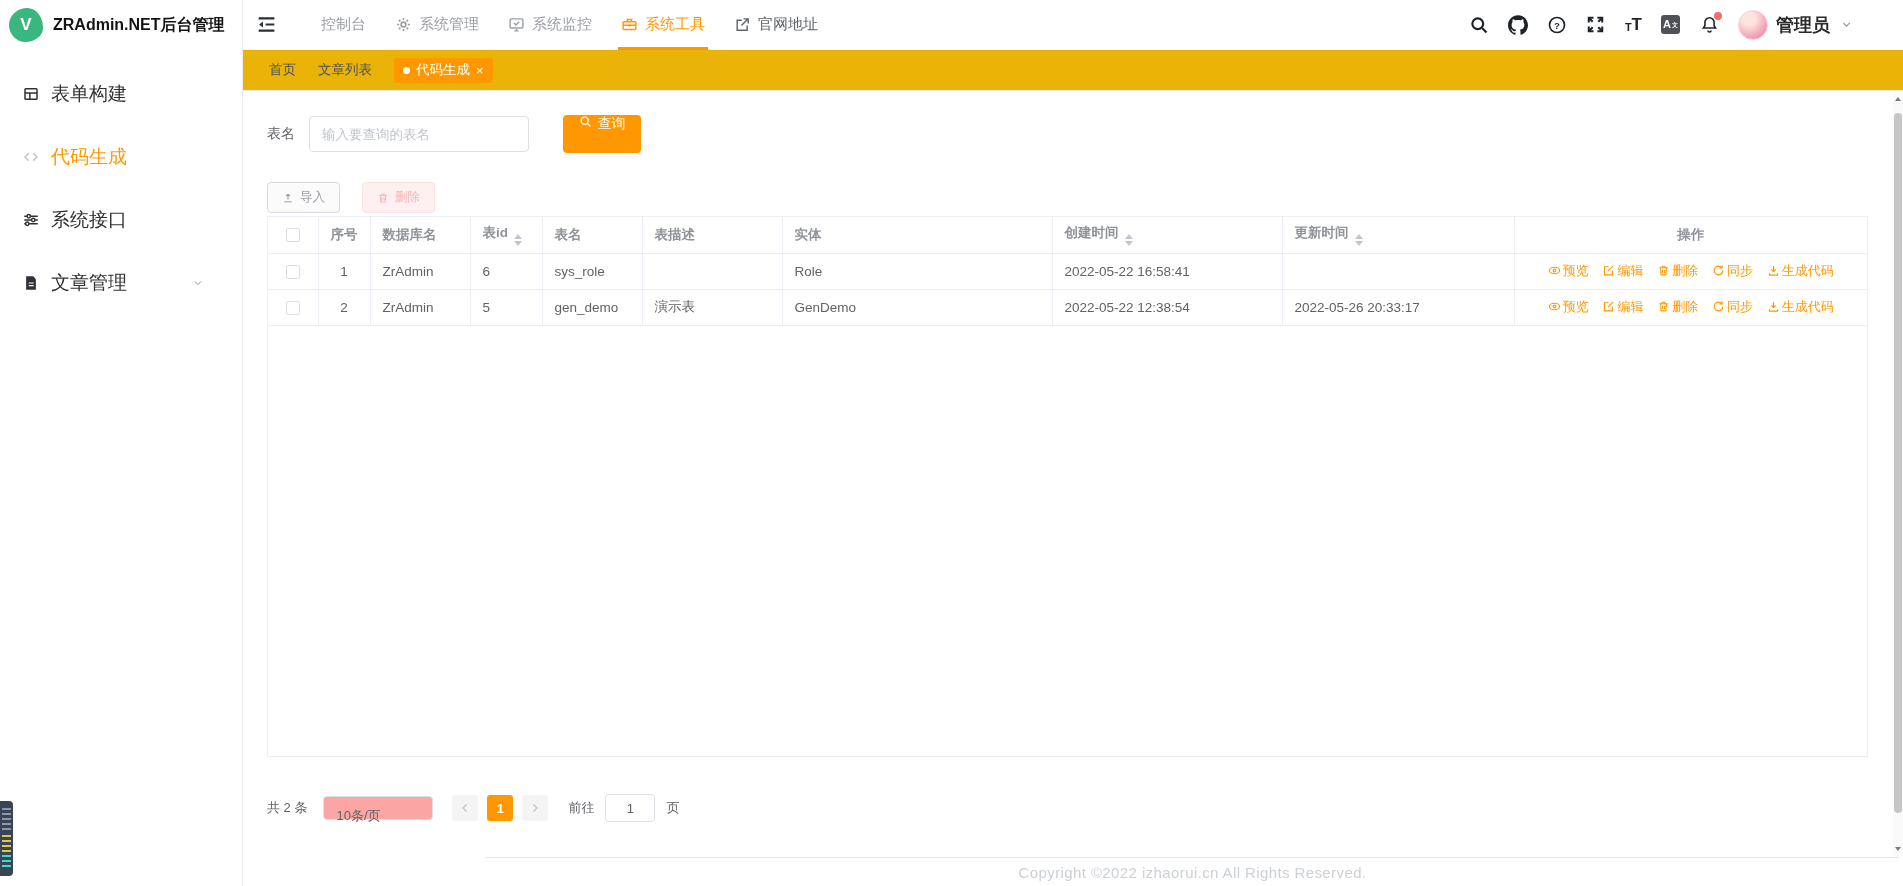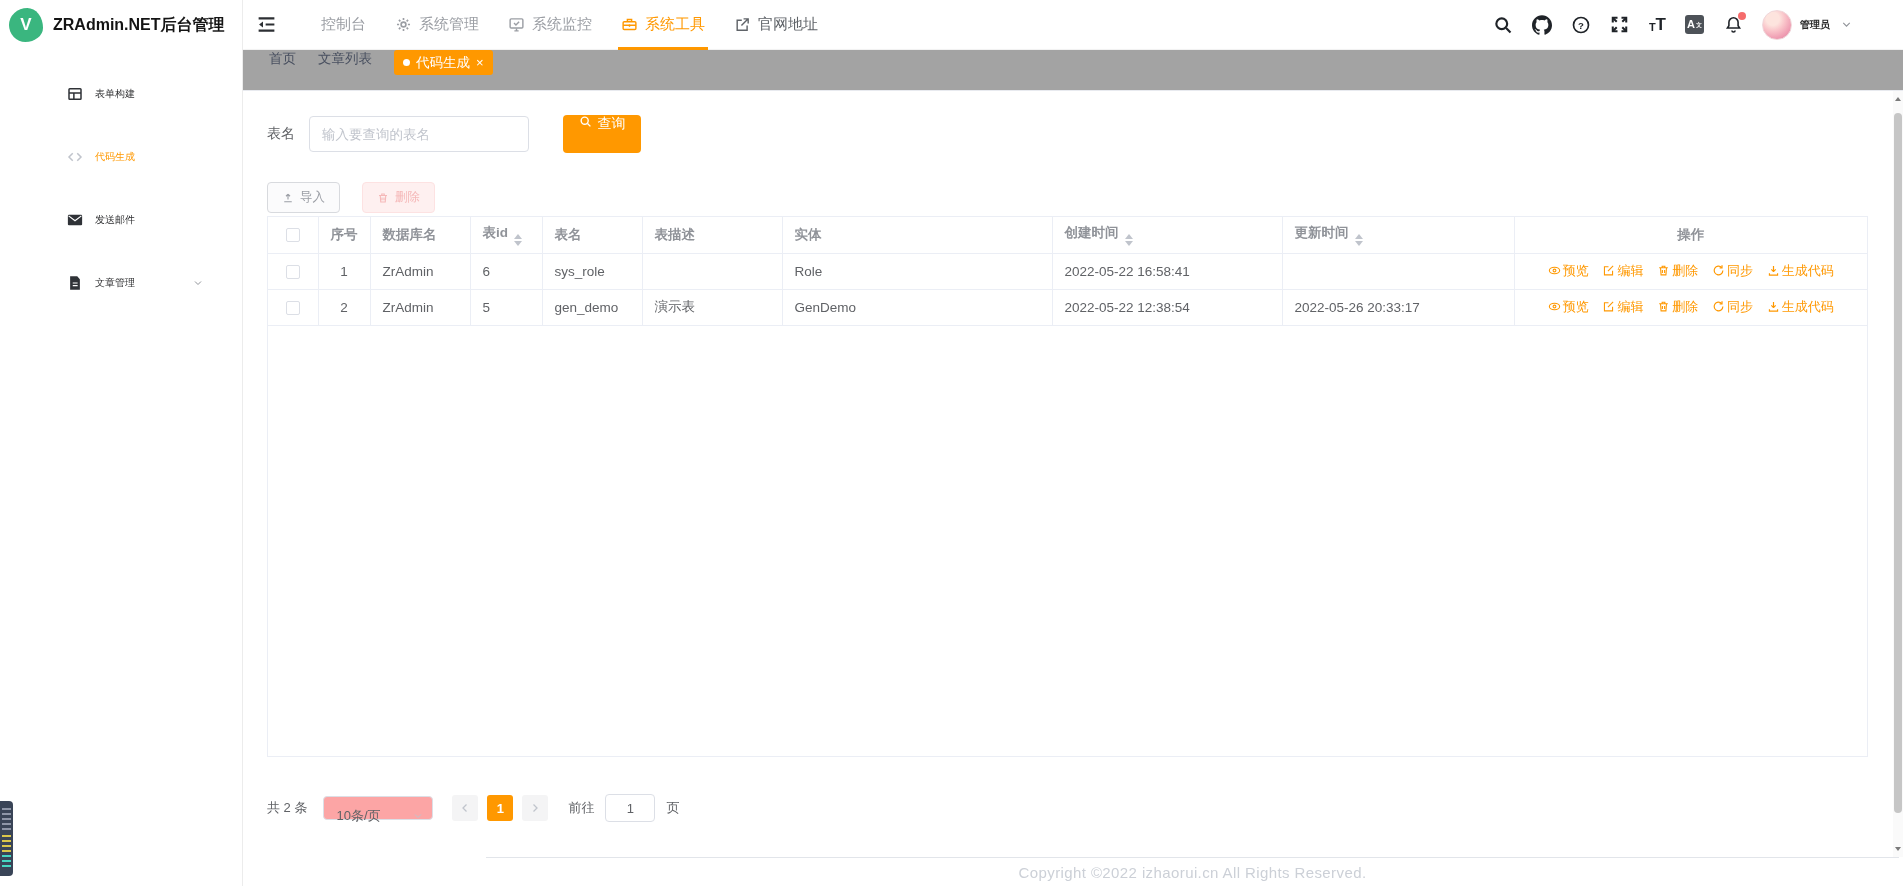--- a/index.html
+++ b/index.html
@@ -7,21 +7,21 @@
 body{font-family:"Liberation Sans","DejaVu Sans",sans-serif;background:#fff;overflow:hidden;position:relative;color:#303133;}
 svg{display:block;}
 .icon{display:inline-flex;align-items:center;justify-content:center;flex:none;}
 
 
 .sidebar{position:absolute;left:0;top:0;width:243px;height:886px;background:#fff;border-right:1px solid #ececec;z-index:5;}
 .logo-row{height:50px;display:flex;align-items:center;padding-left:9px;}
 .logo-mark{width:34px;height:34px;background:#3ab67f;border-radius:54% 46% 52% 48%/50% 58% 42% 50%;display:flex;align-items:center;justify-content:center;color:#fff;font-weight:bold;font-size:17px;}
 .logo-title{margin-left:10px;font-size:16px;font-weight:bold;color:#141414;white-space:nowrap;}
 .menu{padding-top:12px;}
-.menu-item{height:63px;display:flex;align-items:center;padding:0 24px 0 22px;font-size:10px;color:#303133;cursor:pointer;margin-left:44px;}
+.menu-item{height:63px;display:flex;align-items:center;padding:0 24px 0 22px;font-size:19px;color:#303133;cursor:pointer;}
 .menu-item .icon{width:18px;height:18px;margin-right:11px;color:#2f3237;}
 .menu-item.active{color:#ff9800;}
 .menu-item.active .icon{color:#c0c4cc;}
 .menu-item .chev{margin-left:auto;color:#909399;}
 
 
 .main{position:absolute;left:243px;top:0;right:0;bottom:0;}
 .navbar{height:50px;display:flex;align-items:center;justify-content:space-between;border-bottom:1px solid #f5f5f5;}
 .nav-left{display:flex;align-items:flex-start;height:50px;}
 .hamburger{padding:0 14px 0 13px;color:#2c2f33;cursor:pointer;height:50px;display:flex;align-items:center;}
@@ -34,25 +34,25 @@
 .nav-right{display:flex;align-items:center;gap:19px;padding-right:50px;}
 .tool-icon{width:20px;height:20px;color:#1f2328;cursor:pointer;position:relative;}
 .tt-icon{color:#1f2328;font-weight:bold;cursor:pointer;display:flex;align-items:flex-end;line-height:1;}
 .tt-icon .t-small{font-size:11px;}
 .tt-icon .t-big{font-size:17px;}
 .lang-icon{width:19px;height:19px;background:#4d5258;color:#fff;border-radius:3px;font-size:11px;font-weight:bold;display:flex;align-items:center;justify-content:center;cursor:pointer;line-height:1;}
 .lang-icon sup{font-size:6px;margin-left:1px;}
 .bell-wrap{position:relative;cursor:pointer;}
 .badge-dot{position:absolute;top:-3px;right:-3px;width:8px;height:8px;border-radius:50%;background:#f56c6c;}
 .avatar{width:30px;height:30px;border-radius:50%;cursor:pointer;background:radial-gradient(circle at 35% 28%,#fde4de 0 24%,#f9c3c9 45%,#ef9cb2 72%,#d97c9b 100%);border:1px solid #f0d7da;}
-.user-name{font-size:10px;color:#2b2b2b;font-weight:bold;margin-left:-11px;cursor:pointer;}
+.user-name{font-size:18px;color:#2b2b2b;font-weight:bold;margin-left:-11px;cursor:pointer;}
 .user-chev{color:#909399;cursor:pointer;margin-left:-9px;}
 
 
-.tabbar{height:41px;display:flex;padding-left:26px;gap:22px;border-bottom:1px solid #e8eaef;box-shadow:0 1px 3px rgba(0,21,41,.08);position:relative;background:#a3a3a3;}
+.tabbar{height:41px;display:flex;align-items:center;padding-left:26px;gap:22px;border-bottom:1px solid #e8eaef;box-shadow:0 1px 3px rgba(0,21,41,.08);position:relative;background:#eab308;}
 .tab{font-size:13.5px;color:#495060;cursor:pointer;white-space:nowrap;}
 .tab.active{background:#ff9800;color:#fff;border-radius:3px;height:25px;display:flex;align-items:center;gap:6px;padding:0 9px;}
 .tab-dot{width:7px;height:7px;border-radius:50%;background:#fff;}
 .tab-close{font-size:13px;cursor:pointer;line-height:1;}
 
 
 .content{position:absolute;top:91px;left:0;right:0;bottom:29px;background:#fff;padding:24px 35px 0 24px;overflow:hidden;}
 .search-row{display:flex;align-items:center;}
 .search-label{font-size:14px;color:#606266;margin-right:14px;}
 .search-input{width:220px;height:36px;border:1px solid #dcdfe6;border-radius:4px;padding:0 12px;font-size:13.5px;color:#606266;outline:none;font-family:inherit;}
@@ -130,26 +130,28 @@
     <div class="menu-item active">
       <span class="icon">
           <svg viewBox="0 0 24 24" width="18" height="18" fill="none" stroke="currentColor" stroke-width="2">
             <path d="M9 7l-5 5 5 5M15 7l5 5-5 5"></path>
           </svg>
         </span>
       <span>代码生成</span>
     </div>
     <div class="menu-item">
       <span class="icon">
-          <svg viewBox="0 0 24 24" width="18" height="18">
-            <rect x="2.5" y="5" width="19" height="14" rx="1.5" fill="currentColor"></rect>
-            <path d="M3.5 6.5L12 13l8.5-6.5" stroke="#fff" stroke-width="1.6" fill="none"></path>
-          </svg>
-        </span>
-      <span>发送邮件</span>
+          <svg viewBox="0 0 24 24" width="18" height="18" fill="none" stroke="currentColor" stroke-width="2">
+            <path d="M3 7h18M3 12h18M3 17h18"></path>
+            <circle cx="9" cy="7" r="2.2" fill="#fff"></circle>
+            <circle cx="15" cy="12" r="2.2" fill="#fff"></circle>
+            <circle cx="7" cy="17" r="2.2" fill="#fff"></circle>
+          </svg>
+        </span>
+      <span>系统接口</span>
     </div>
     <div class="menu-item">
       <span class="icon">
           <svg viewBox="0 0 24 24" width="18" height="18">
             <path d="M5.5 3h9.5l3.5 4v14H5.5z" fill="currentColor"></path>
             <path d="M9 12h6.5M9 15.5h6.5" stroke="#fff" stroke-width="1.5"></path>
           </svg>
         </span>
       <span>文章管理</span>
       <span class="chev icon">

